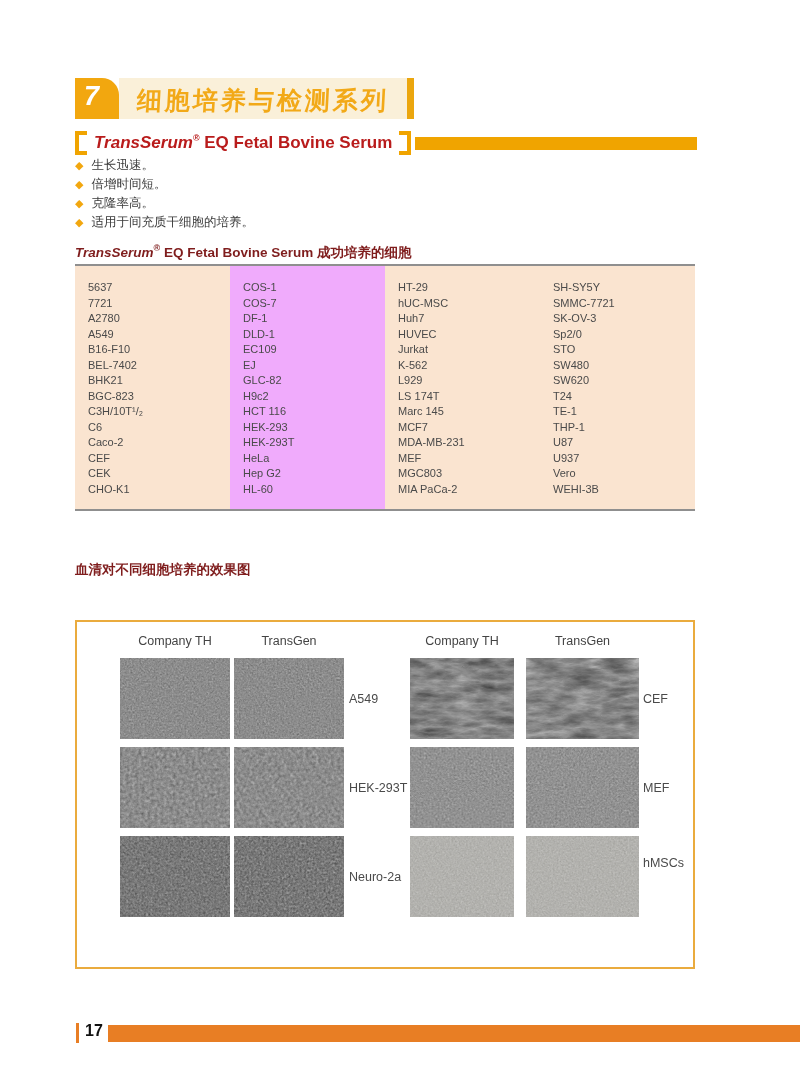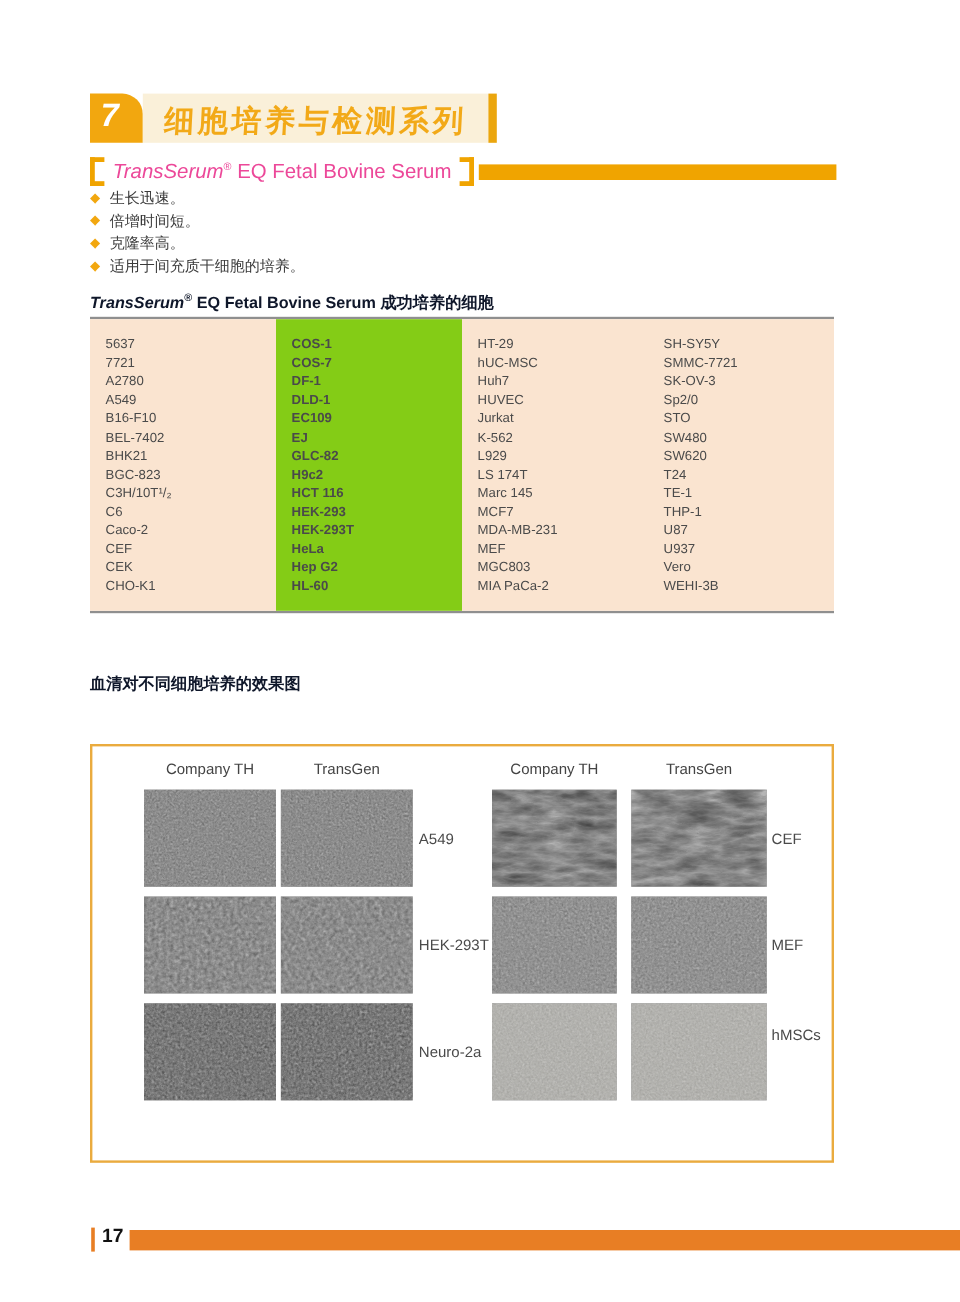--- a/index.html
+++ b/index.html
@@ -13,40 +13,40 @@
   .ch-strip{position:absolute;left:119px;top:78px;width:288px;height:41px;background:#FAF0D9;}
   .ch-title{position:absolute;left:18px;top:6px;font-size:25px;font-weight:bold;color:#F2A918;
             letter-spacing:3px;transform:skewX(-3deg);white-space:nowrap;}
   .ch-endbar{position:absolute;left:407px;top:78px;width:7px;height:41px;background:#EBA60E;}
 
   
   .prod-row{position:absolute;left:75px;top:130px;width:622px;height:26px;display:flex;align-items:center;}
   .bk{width:8px;height:16px;border:4px solid #F0A400;flex:none;}
   .bk.l{border-right:none;margin-right:7px;}
   .bk.r{border-left:none;margin-left:7px;}
-  .prod-title{font-size:17px;font-weight:normal;color:#ec4899;white-space:nowrap;text-align:center;}
+  .prod-title{font-size:17px;font-weight:bold;color:#b91c1c;white-space:nowrap;text-align:center;}
   .prod-title .it{font-style:italic;}
   sup.reg{font-size:9px;vertical-align:super;}
   .prod-bar{flex:1;height:13px;background:#F0A400;margin-left:4px;}
 
   
   .features{position:absolute;left:75px;top:156px;margin:0;padding:0;list-style:none;}
   .features li{display:flex;align-items:center;height:19px;font-size:12.5px;color:#3A3A3A;}
   .diamond{color:#F2A70F;font-size:11px;margin-right:8px;line-height:1;}
 
   
-  .sec-head{position:absolute;left:75px;font-size:13.5px;font-weight:bold;color:#0f172a;white-space:nowrap;}
+  .sec-head{position:absolute;left:75px;font-size:13.5px;font-weight:bold;color:#7f1d1d;white-space:nowrap;}
   .sec-head .it{font-style:italic;}
 
   
   .ctable{position:absolute;left:75px;top:264px;width:620px;display:flex;
           border-top:2px solid #8F8F8F;border-bottom:2px solid #8F8F8F;}
   .tcol{flex:1;padding:14px 0 12px 13px;box-sizing:border-box;}
   .tcol.odd{background:#FAE4D0;}
-  .tcol.even{background:#84cc16;font-weight:bold;}
+  .tcol.even{background:#f0abfc;}
   .tcell{font-size:11px;line-height:15.5px;color:#4A4A4A;white-space:nowrap;}
 
   
   .panel{position:absolute;left:75px;top:588px;width:620px;height:349px;border:2px solid #EAAB3E;
          box-sizing:border-box;background:#fff;margin-top:32px;}
   .fig-header{position:absolute;top:12px;text-align:center;font-size:12.5px;color:#444;white-space:nowrap;}
   .fig-label{position:absolute;display:flex;align-items:center;font-size:12.5px;color:#4A4A4A;white-space:nowrap;}
   .mg-tile{position:absolute;overflow:hidden;background:#9a9a9a;}
   .mg-tile svg{position:absolute;left:0;top:0;width:100%;height:100%;}
 

